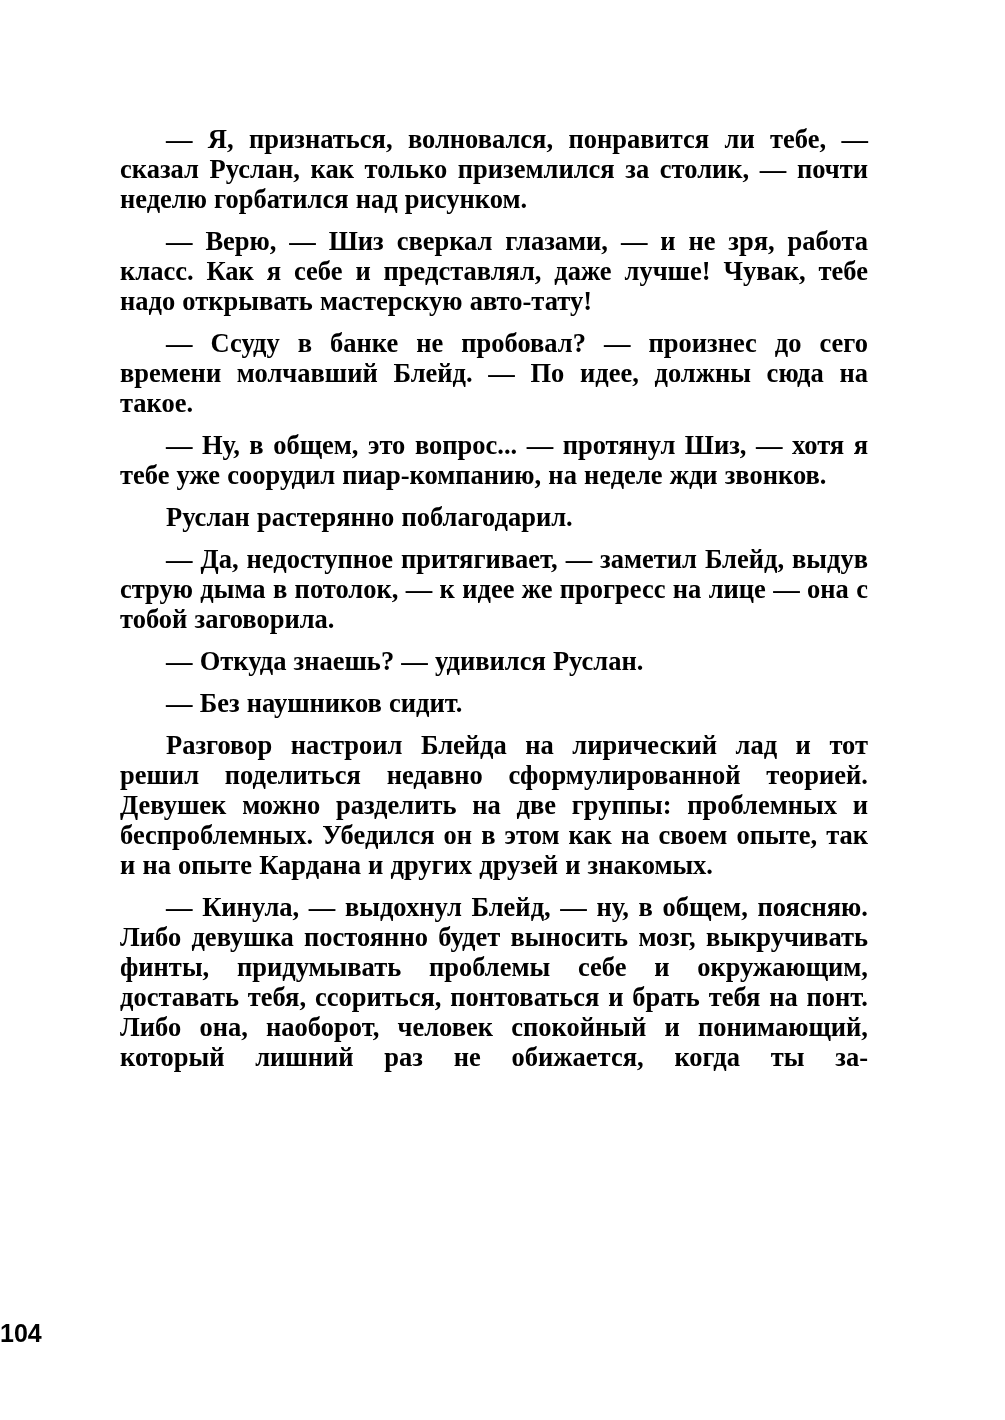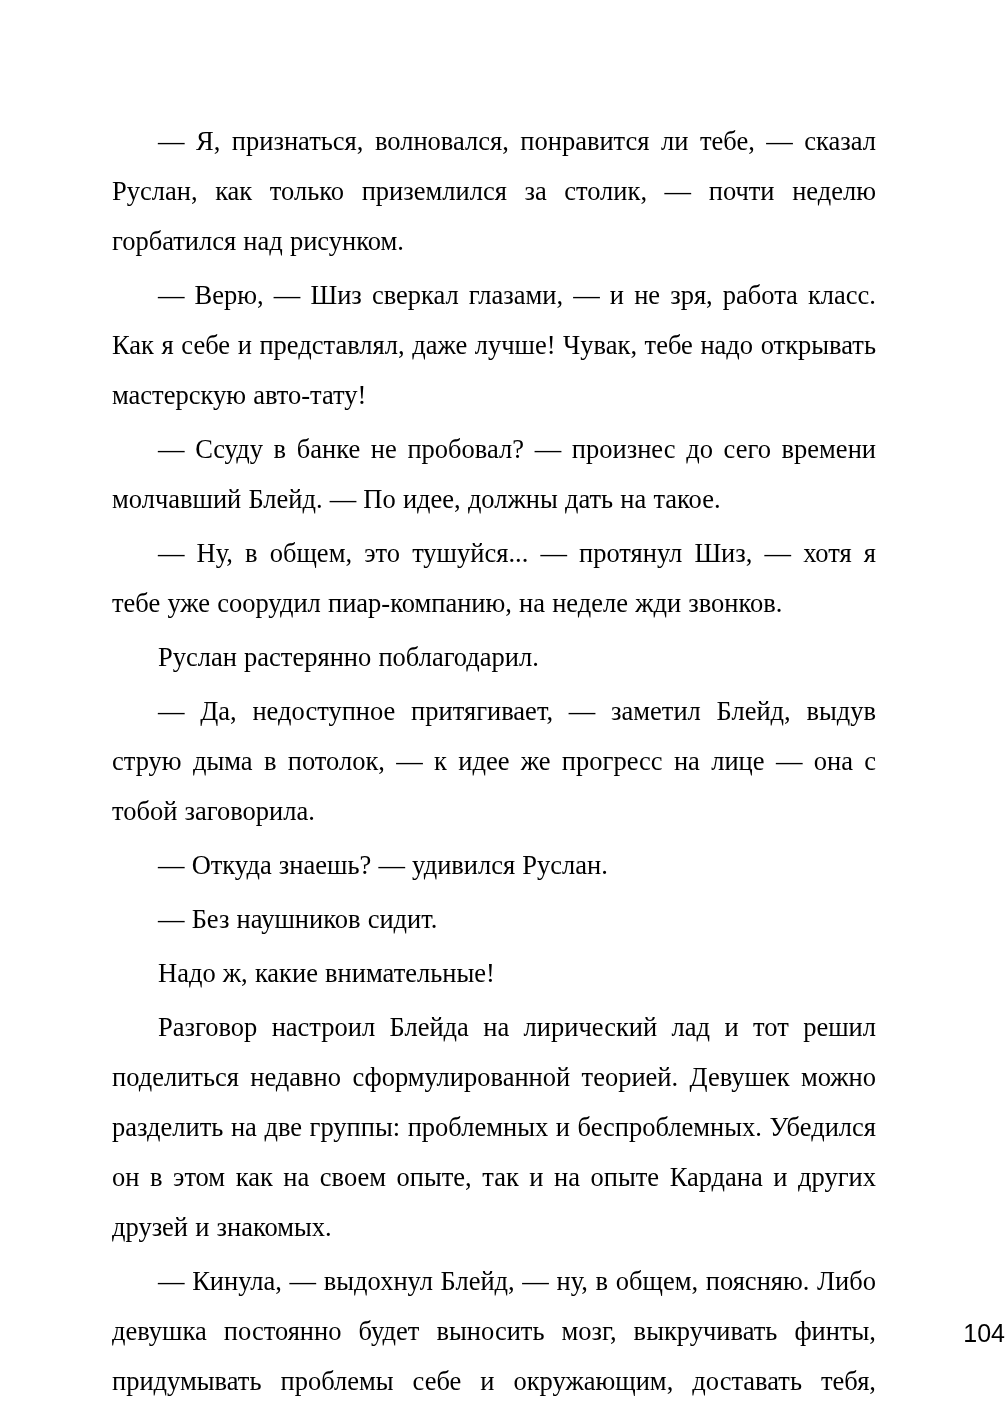--- a/index.html
+++ b/index.html
@@ -19,64 +19,65 @@
   }
 
   .text-column {
     position: absolute;
     left: 108px;
     top: 112px;
     width: 772px;
   }
 
   .para {
-    margin: 4px;
+    margin: 12px;
     font-family: "Liberation Serif", "DejaVu Serif", serif;
     font-size: 26.5px;
-    line-height: 50px;
+    line-height: 30px;
     color: #000000;
     text-align: justify;
     text-justify: inter-word;
     text-indent: 46px;
     hyphens: manual;
     -webkit-hyphens: manual;
     word-spacing: 0.02em;
+    font-weight: bold;
   }
 
   
   .para.continues {
     text-align-last: justify;
   }
 
   .page-number {
     position: absolute;
     left: 0;
     right: 0;
     top: 1318px;
-    text-align: right;
+    text-align: left;
     font-family: "Liberation Sans", "DejaVu Sans", sans-serif;
     font-size: 25px;
     line-height: 30px;
     color: #000000;
+    font-weight: bold;
   }
 </style>
 </head>
 <body>
 
 <div class="page">
 
   <div class="text-column">
     <p class="para">— Я, признаться, волновался, понравится ли тебе, — сказал Руслан, как только приземлился за столик, — почти неделю горбатился над рисунком.</p>
     <p class="para">— Верю, — Шиз сверкал глазами, — и не зря, работа класс. Как я себе и представлял, даже лучше! Чувак, тебе надо открывать мастерскую авто-тату!</p>
-    <p class="para">— Ссуду в банке не пробовал? — произнес до сего времени молчавший Блейд. — По идее, должны дать на такое.</p>
-    <p class="para">— Ну, в общем, это тушуйся... — протянул Шиз, — хотя я тебе уже соорудил пиар-компанию, на неделе жди звонков.</p>
+    <p class="para">— Ссуду в банке не пробовал? — произнес до сего времени молчавший Блейд. — По идее, должны сюда на такое.</p>
+    <p class="para">— Ну, в общем, это вопрос... — протянул Шиз, — хотя я тебе уже соорудил пиар-компанию, на неделе жди звонков.</p>
     <p class="para">Руслан растерянно поблагодарил.</p>
     <p class="para">— Да, недоступное притягивает, — заметил Блейд, выдув струю дыма в потолок, — к идее же прогресс на лице — она с тобой заговорила.</p>
     <p class="para">— Откуда знаешь? — удивился Руслан.</p>
     <p class="para">— Без наушников сидит.</p>
-    <p class="para">Надо ж, какие внимательные!</p>
     <p class="para">Разговор настроил Блейда на лирический лад и тот решил поделиться недавно сформулированной теорией. Девушек можно разделить на две группы: проблемных и беспроблемных. Убедился он в этом как на своем опыте, так и на опыте Кардана и других друзей и знакомых.</p>
     <p class="para continues">— Кинула, — выдохнул Блейд, — ну, в общем, поясняю. Либо девушка постоянно будет выносить мозг, выкручивать финты, придумывать проблемы себе и окружающим, доставать тебя, ссориться, понтоваться и брать тебя на понт. Либо она, наоборот, человек спокойный и понимающий, который лишний раз не обижается, когда ты за-</p>
   </div>
 
   <div class="page-number">104</div>
 
 </div>
 
 </body></html>

